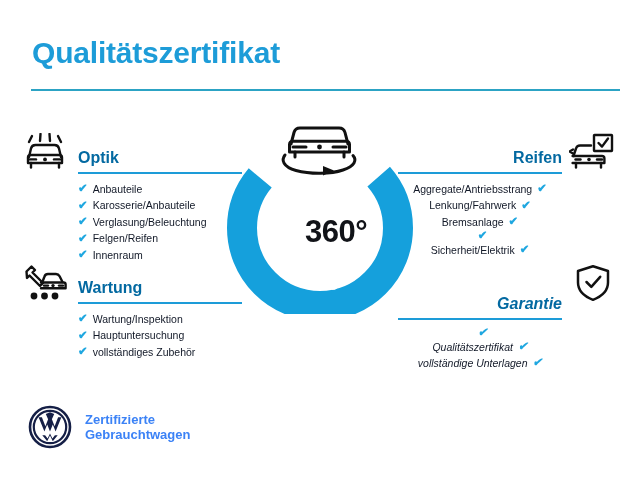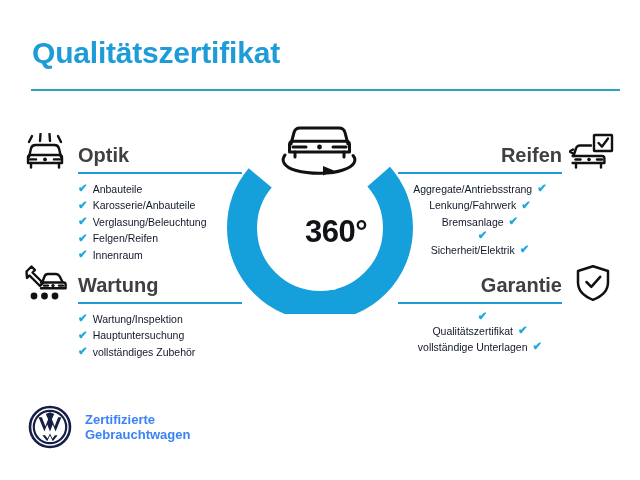--- a/index.html
+++ b/index.html
@@ -21,21 +21,21 @@
     background:#2CA3C4;
   }
 
   
   .quad{position:absolute;}
   .q-head{
     position:relative;height:34px;
   }
   .q-title{
     position:absolute;bottom:7px;
-    font-size:20px;font-weight:bold;color:#404040;
+    font-size:16px;font-weight:bold;color:#0369a1;
     white-space:nowrap;
   }
   .q-rule{
     position:absolute;left:0;bottom:0;height:2px;background:#1D9CD8;width:100%;
   }
   .q-list{margin:0;padding:0;list-style:none;margin-top:7px;}
   .q-list li{
     font-size:10.5px;color:#111827;line-height:16.4px;
     white-space:nowrap;display:flex;align-items:center;
   }
@@ -51,21 +51,21 @@
 
   
   .right .q-title{right:0;}
   .right .q-list li{justify-content:center;}
   .right .chk{margin-left:5px;order:2;}
 
   
   #quad-optik   {left:78px; top:140px; width:164px;}
   #quad-wartung {left:78px; top:270px; width:164px;}
   #quad-technik {left:398px;top:140px; width:164px;}
-  #quad-garantie{left:398px;top:270px; width:164px;}
+  #quad-garantie{left:398px;top:286px; width:164px;font-style:italic;}
 
   
   .sec-icon{position:absolute;}
   #icon-optik   {left:22px; top:133px;}
   #icon-wartung {left:22px; top:263px;}
   #icon-technik {left:569px;top:133px;}
   #icon-garantie{left:572px;top:263px;}
 
   
   #badge{position:absolute;left:222px;top:118px;width:196px;height:196px;}

